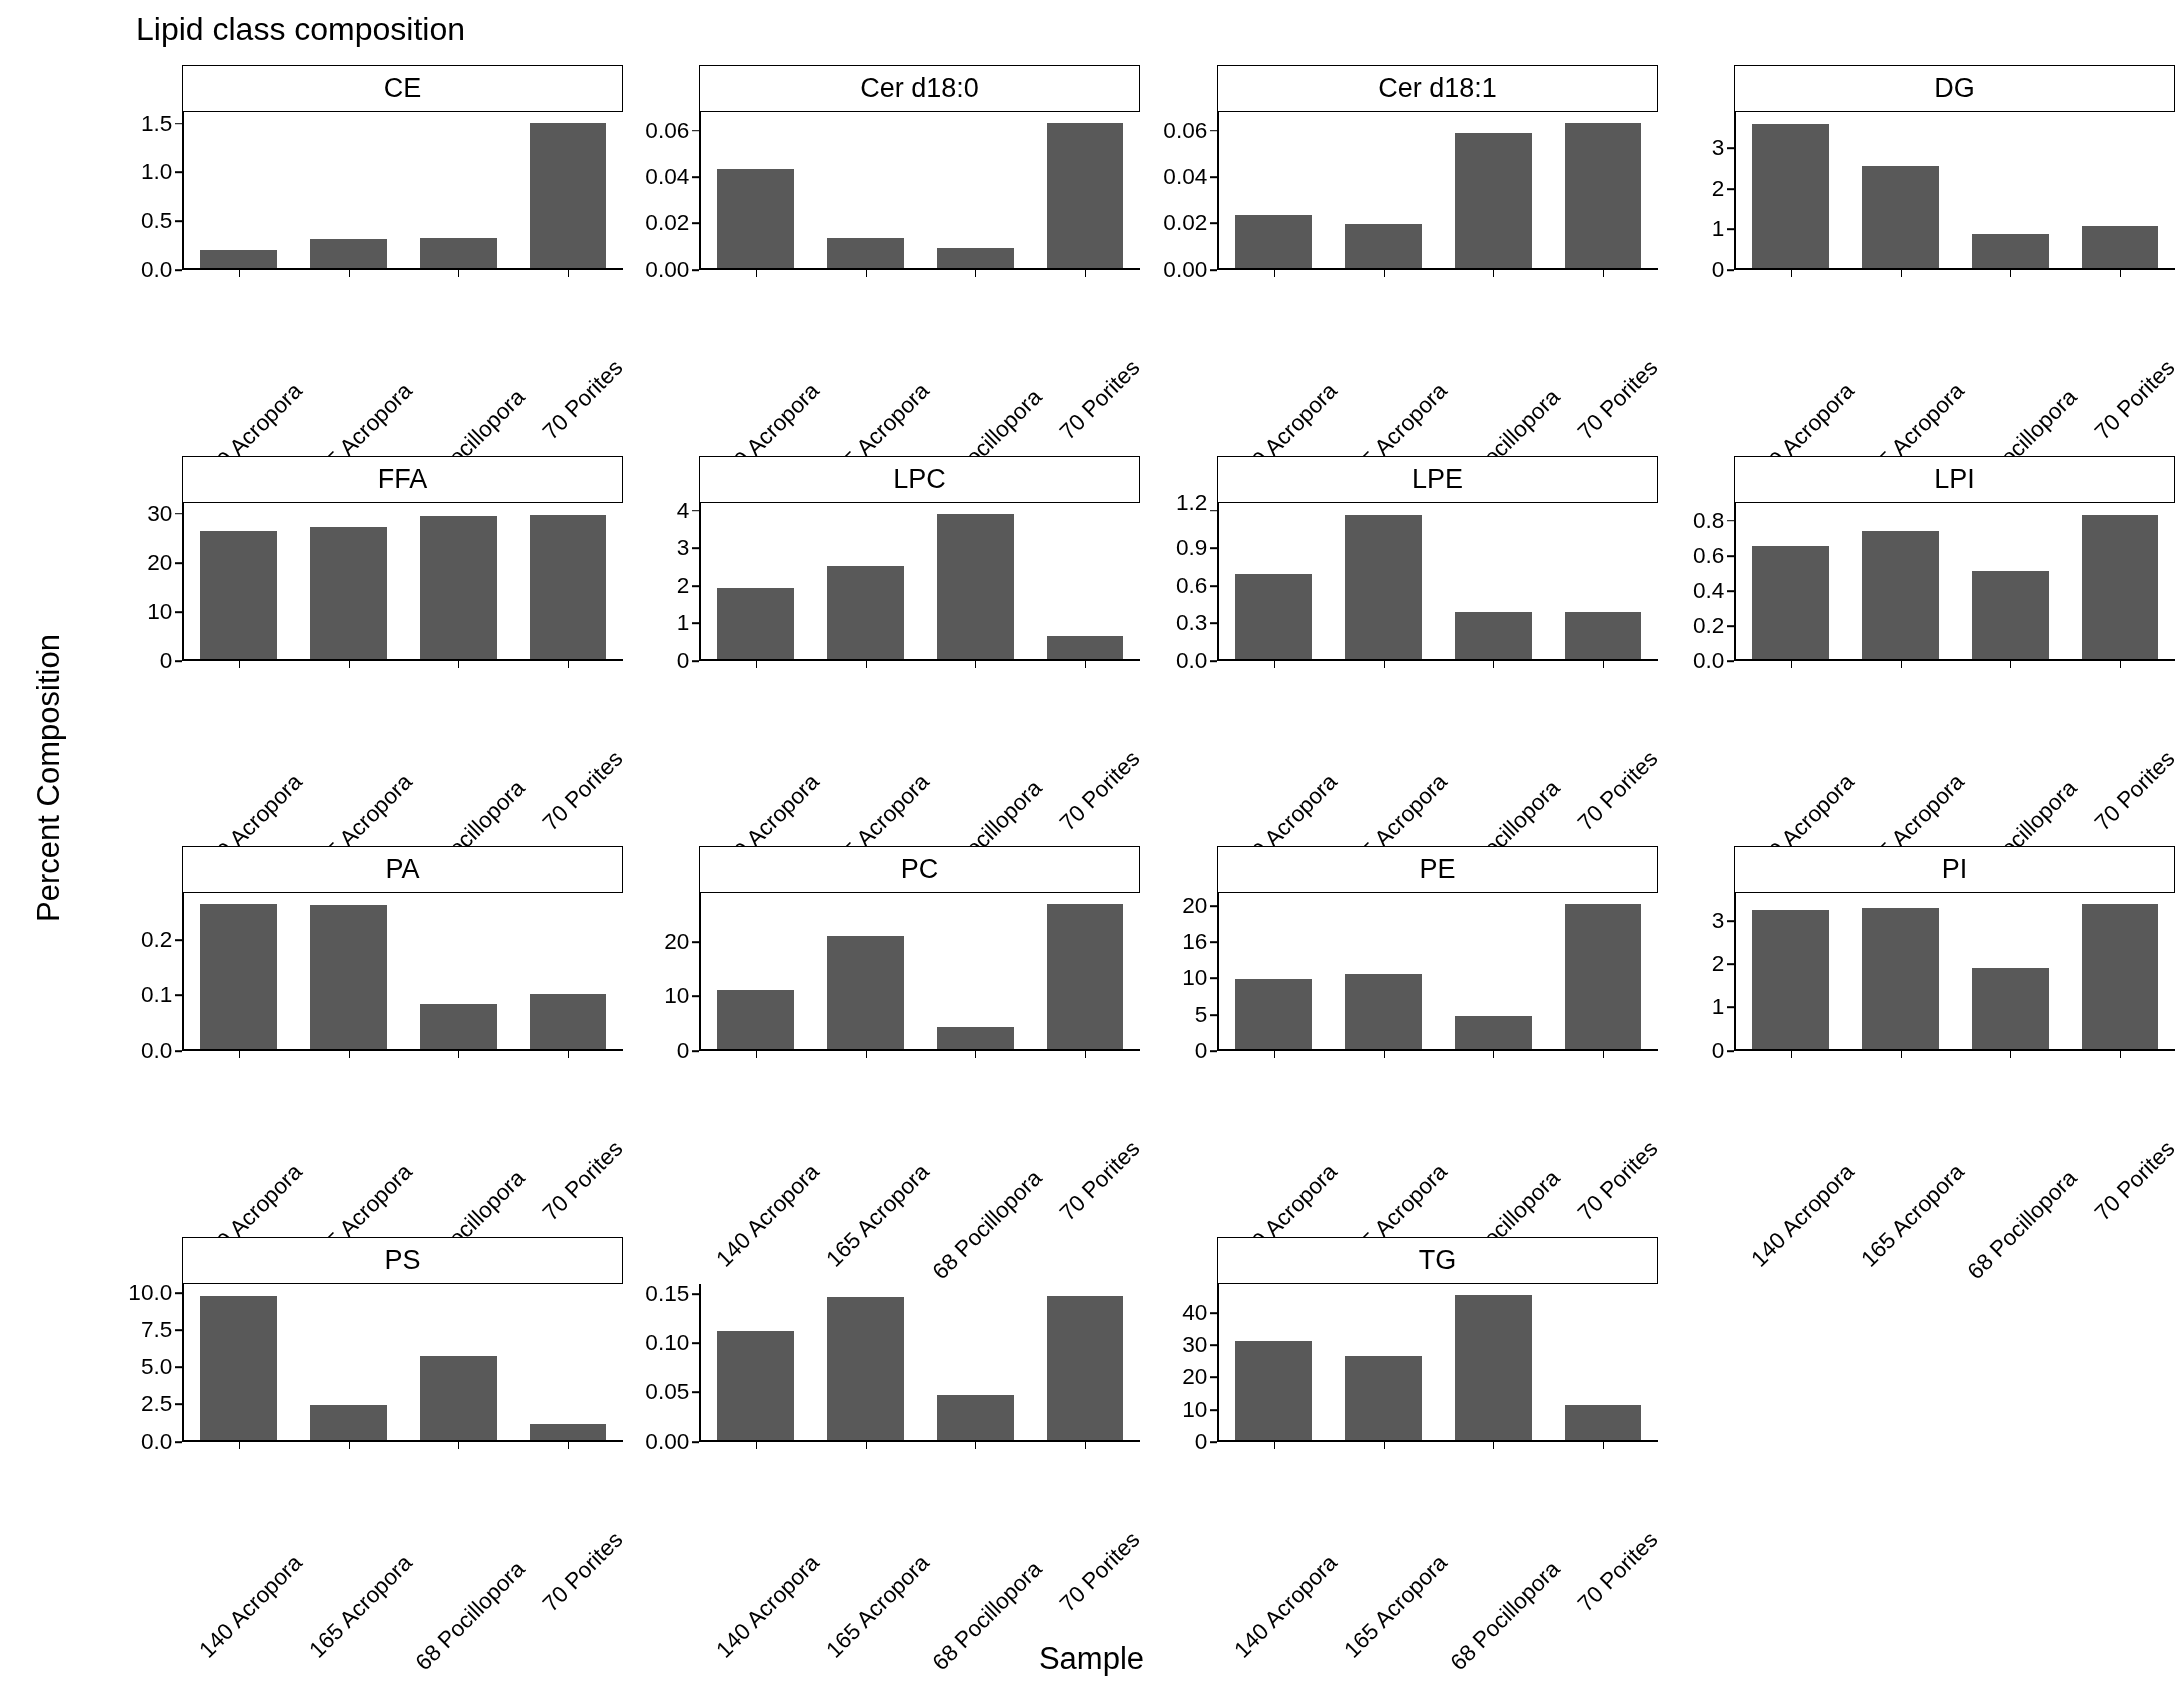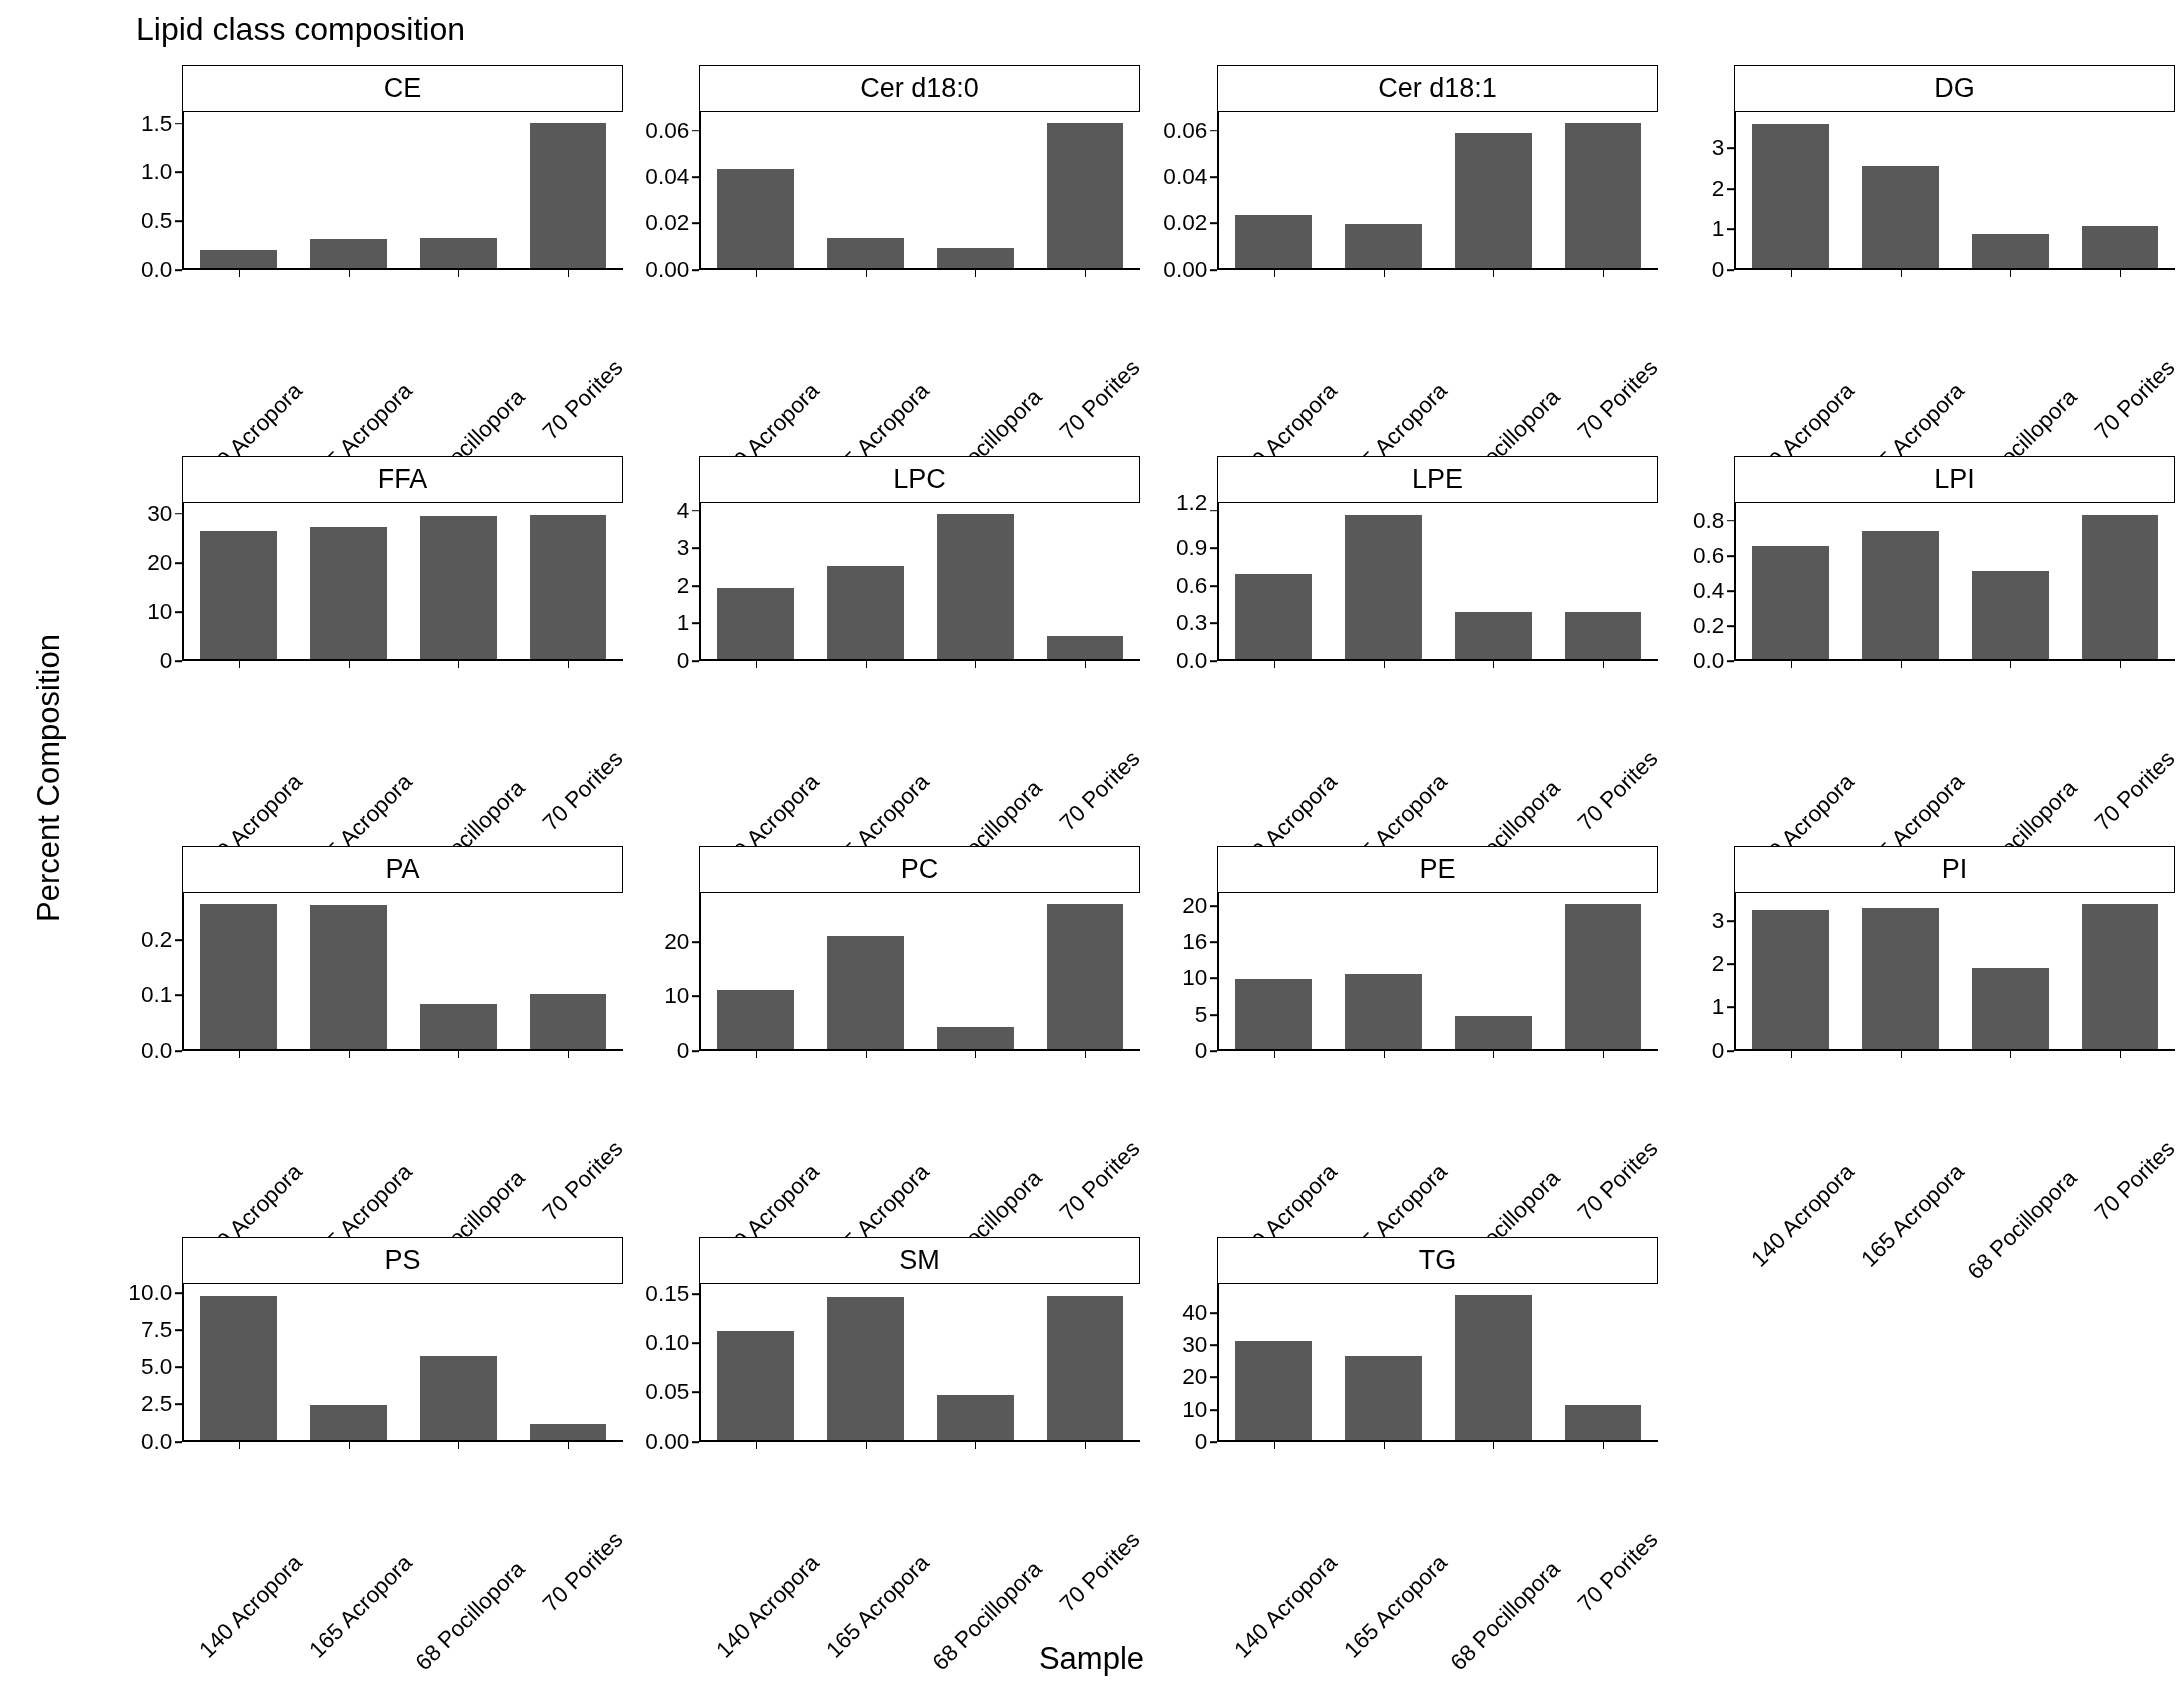--- a/index.html
+++ b/index.html
@@ -628,23 +628,20 @@
               <div class="xlabel" style="left: 176px;">165 Acropora</div>
               <div class="xtick-mark" style="left: 274px;"></div>
               <div class="xlabel" style="left: 286px;">68 Pocillopora</div>
               <div class="xtick-mark" style="left: 384px;"></div>
               <div class="xlabel" style="left: 396px;">70 Porites</div>
             </div>
           </div>
         </div>
       </div>
       <div class="facet" style="left: 594px; top: 1172px; width: 441px; height: 205px;">
-        <div class="facet-strip">
-          <span class="facet-strip-label">SM</span>
-        </div>
         <div class="panel">
           <div class="plot-area">
             <div class="y-axis-line"></div>
             <div class="axis-line"></div>
             <div class="ytick" style="top: 158px;">0.00</div>
             <div class="ytick-mark" style="top: 158px;"></div>
             <div class="ytick" style="top: 108px;">0.05</div>
             <div class="ytick-mark" style="top: 108px;"></div>
             <div class="ytick" style="top: 59px;">0.10</div>
             <div class="ytick-mark" style="top: 59px;"></div>

